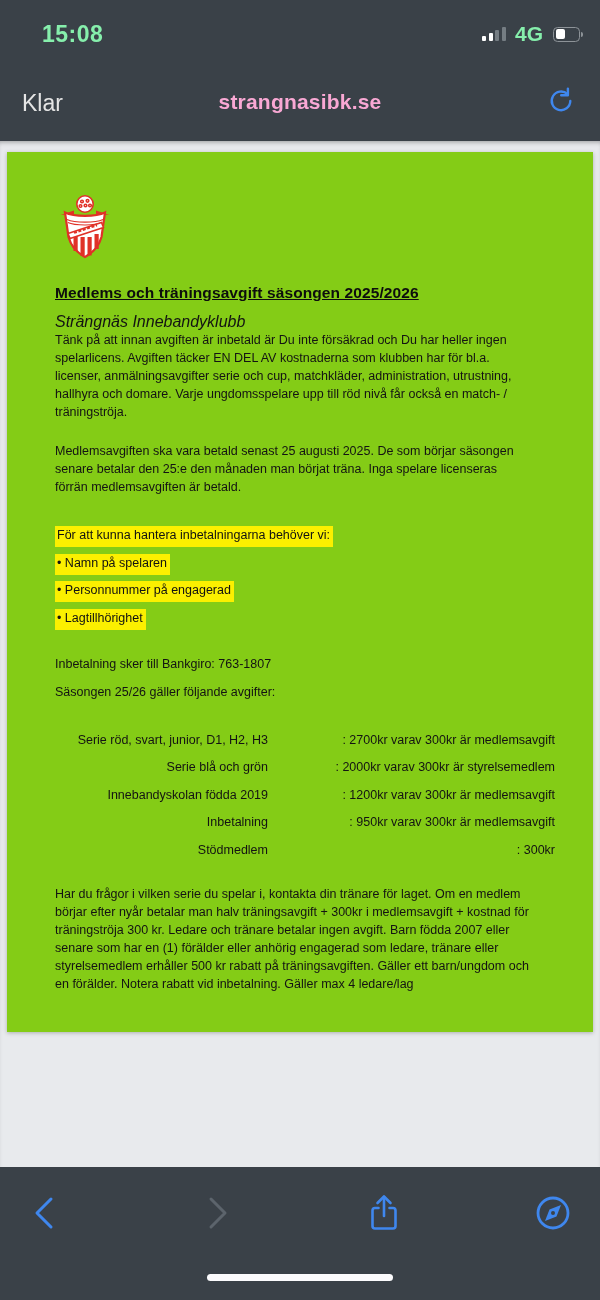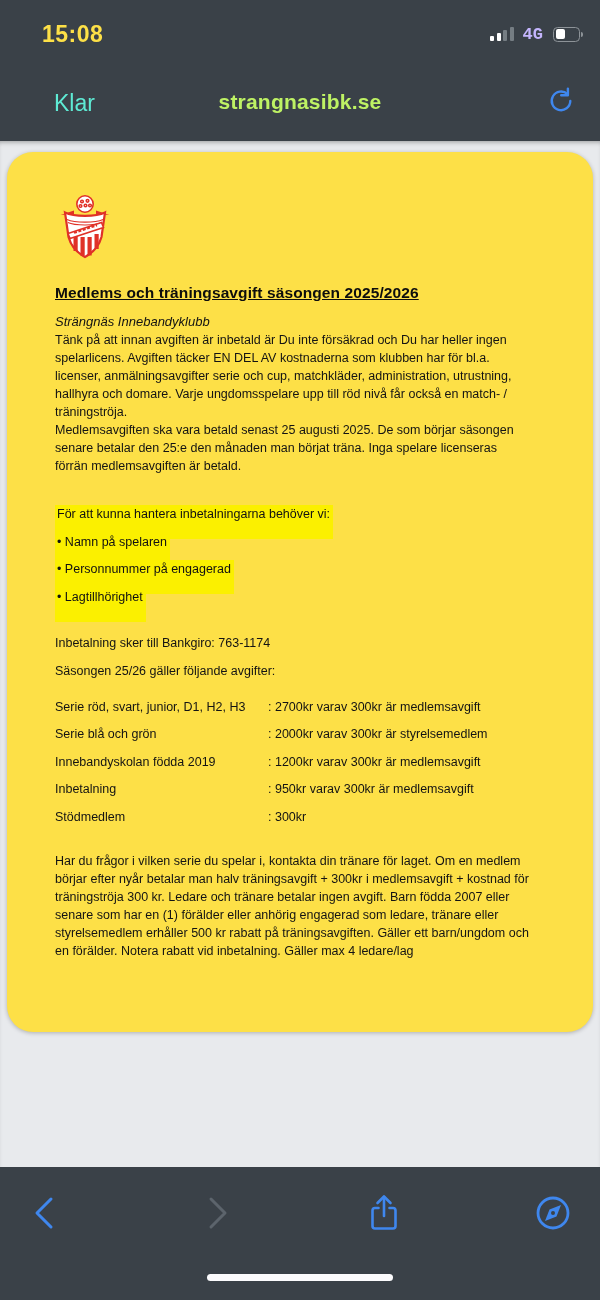--- a/index.html
+++ b/index.html
@@ -15,93 +15,92 @@
   
   .chrome-top {
     position:absolute; top:0; left:0; width:600px; height:141px;
     background:#3a4148;
   }
   .status-bar {
     position:absolute; top:0; left:0; right:0; height:62px;
     display:flex; align-items:center; justify-content:space-between;
     padding:6px 16px 0 42px;
   }
-  .time { color:#fde047; font-size:23px; font-weight:bold; letter-spacing:.5px; }
+  .time { color:#86efac; font-size:23px; font-weight:bold; letter-spacing:.5px; }
   .status-right { display:flex; align-items:center; gap:7px; }
   .signal { display:flex; align-items:flex-end; gap:2.5px; height:14px; }
   .signal .bar { width:4px; border-radius:1px; background:#757d83; }
   .signal .bar.on { background:#ffffff; }
   .b1{height:5px;} .b2{height:8px;} .b3{height:11px;} .b4{height:14px;}
-  .net { color:#c4b5fd; font-size:17px; font-weight:bold; margin-left:2px;font-family:Liberation Mono, monospace; }
+  .net { color:#86efac; font-size:21px; font-weight:bold; margin-left:2px; }
   .battery { position:relative; width:31px; height:15px; margin-left:3px; }
   .battery .shell { position:absolute; left:0; top:0; width:27px; height:15px;
     border:1.5px solid #8d9398; border-radius:4.5px; }
   .battery .fill { position:absolute; left:2.5px; top:2.5px; width:9px; height:10px;
     border-radius:2px; background:#ffffff; }
   .battery .cap { position:absolute; right:1px; top:5px; width:2.5px; height:5.5px;
     background:#8d9398; border-radius:0 2px 2px 0; }
 
   .nav-bar {
     position:absolute; top:62px; left:0; right:0; height:79px;
     display:flex; align-items:center;
   }
   .done-btn {
     position:absolute; left:22px; top:28px;
-    color:#5eead4; font-size:23px; background:none; border:none;
-    font-family:"Liberation Sans", sans-serif; cursor:pointer;margin-left:32px;
+    color:#e5e5e5; font-size:23px; background:none; border:none;
+    font-family:"Liberation Sans", sans-serif; cursor:pointer;
   }
   .url-title {
     width:100%; text-align:center;
-    color:#bef264; font-size:21px; font-weight:bold; letter-spacing:.2px;
+    color:#f9a8d4; font-size:21px; font-weight:bold; letter-spacing:.2px;
   }
   .reload-btn {
     position:absolute; right:24px; top:24px; width:30px; height:30px;
     background:none; border:none; cursor:pointer; padding:0;
   }
 
   
   .viewport {
     position:absolute; top:141px; left:0; width:600px; height:1026px;
     background:#e8eaed;
     box-shadow:inset 0 4px 5px -3px rgba(0,0,0,.35);
   }
   .page {
     position:absolute; left:7px; top:11px; width:586px; height:880px;
-    background:#fde047;
+    background:#84cc16;
     box-shadow:0 1px 4px rgba(0,0,0,.25);
-    border-radius:26px;
   }
   .doc {
     position:absolute; left:48px; top:42px; width:500px;
     color:#131313; font-size:12.5px; line-height:18px;
   }
 
   
   .crest { width:60px; height:66px; display:block; }
 
   .doc-title {
     margin-top:24px;
     font-size:15.5px; font-weight:bold; text-decoration:underline;
     letter-spacing:.1px; color:#0d0d0d;
   }
-  .doc-subtitle { margin-top:11px; font-style:italic; font-size:13px; }
+  .doc-subtitle { margin-top:11px; font-style:italic; font-size:16px; }
 
   .para { max-width:474px; }
-  .para + .para { margin-top:0; }
+  .para + .para { margin-top:21px; }
 
   .hl-block { margin-top:30px; }
   .hl-line { margin-bottom:9.5px; }
   .hl-line span {
-    background:#fbf000; padding:2px 3px 18px 2px; color:#111;
+    background:#fbf000; padding:2px 3px 5px 2px; color:#111;
   }
 
   .pay-lines { margin-top:28px; }
   .pay-lines div { margin-bottom:10px; }
 
-  .fees { margin-top:18px; }
+  .fees { margin-top:30px;text-align:right; }
   .fee-row { display:flex; margin-bottom:9.5px; }
   .fee-label { width:213px; flex:none; }
   .fee-value { flex:1; }
 
   .closing { margin-top:26px; max-width:478px; }
 
   
   .chrome-bottom {
     position:absolute; top:1167px; left:0; width:600px; height:133px;
     background:#3a4148;
@@ -189,21 +188,21 @@
         <p class="para">Medlemsavgiften ska vara betald senast 25 augusti 2025. De som börjar säsongen senare betalar den 25:e den månaden man börjat träna. Inga spelare licenseras förrän medlemsavgiften är betald.</p>
 
         <div class="hl-block">
           <div class="hl-line"><span>För att kunna hantera inbetalningarna behöver vi:</span></div>
           <div class="hl-line"><span>• Namn på spelaren</span></div>
           <div class="hl-line"><span>• Personnummer på engagerad</span></div>
           <div class="hl-line"><span>• Lagtillhörighet</span></div>
         </div>
 
         <div class="pay-lines">
-          <div>Inbetalning sker till Bankgiro: 763-1174</div>
+          <div>Inbetalning sker till Bankgiro: 763-1807</div>
           <div>Säsongen 25/26 gäller följande avgifter:</div>
         </div>
 
         <div class="fees">
           <div class="fee-row">
             <span class="fee-label">Serie röd, svart, junior, D1, H2, H3</span>
             <span class="fee-value">: 2700kr varav 300kr är medlemsavgift</span>
           </div>
           <div class="fee-row">
             <span class="fee-label">Serie blå och grön</span>

